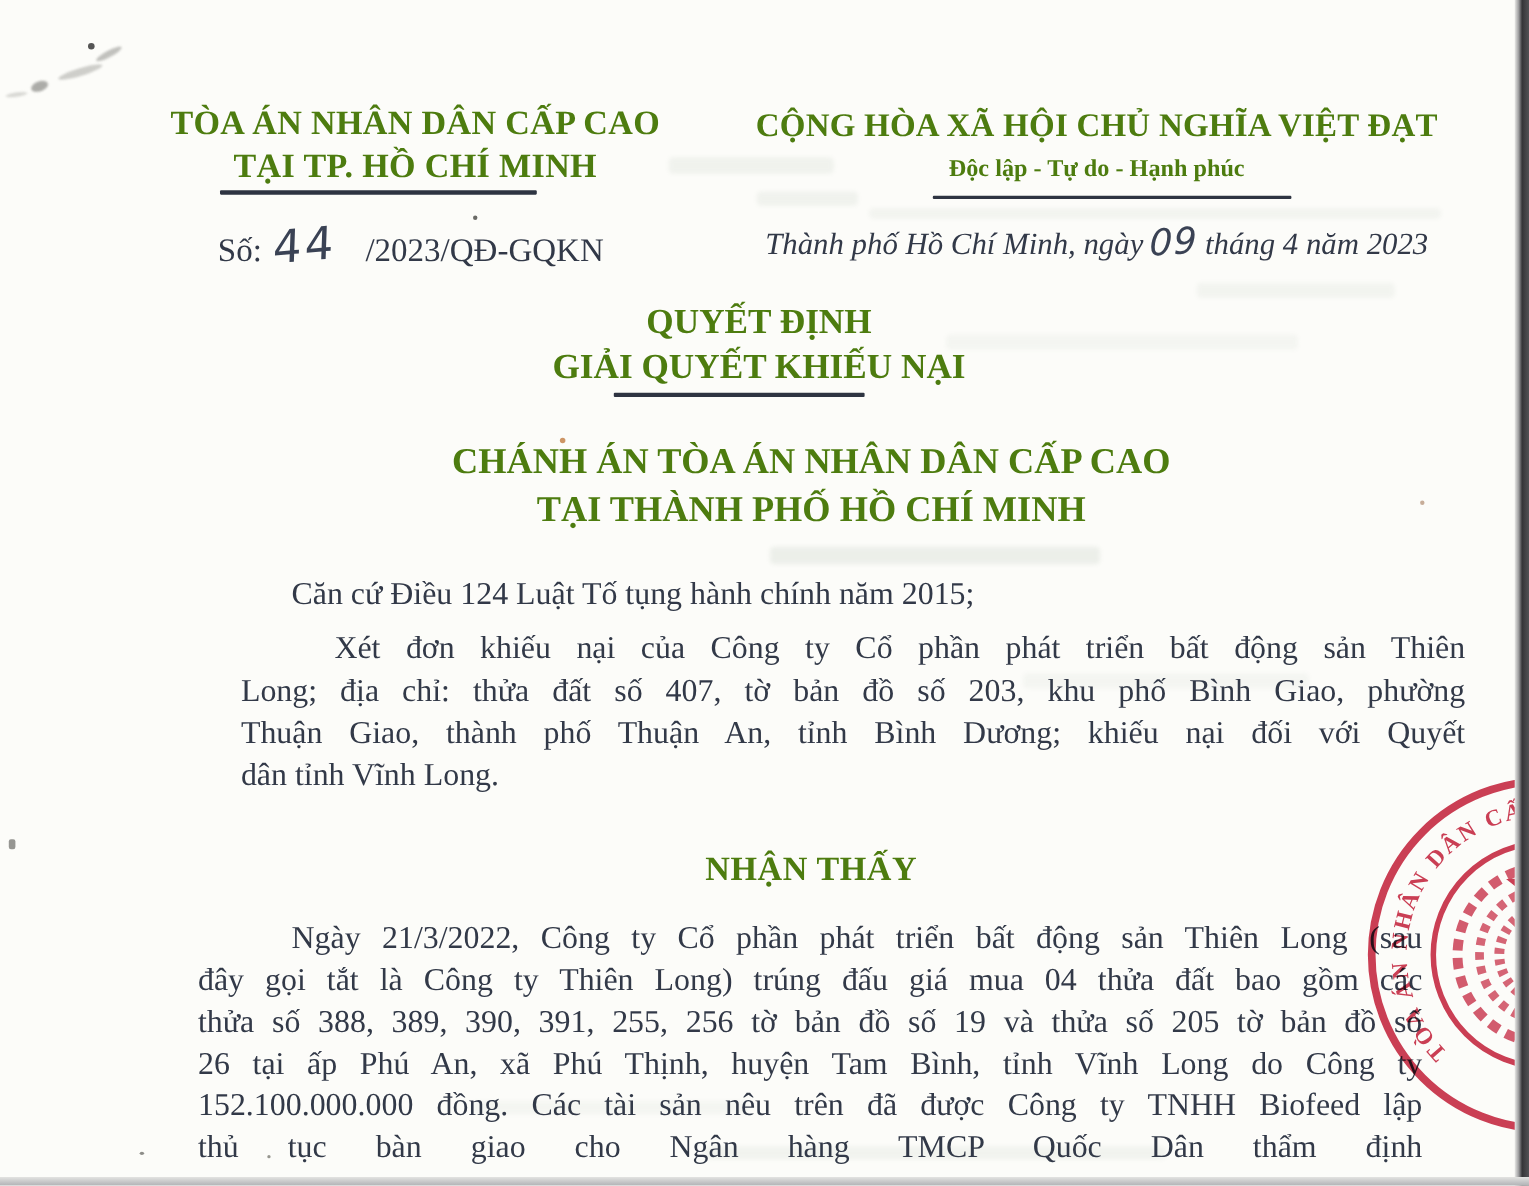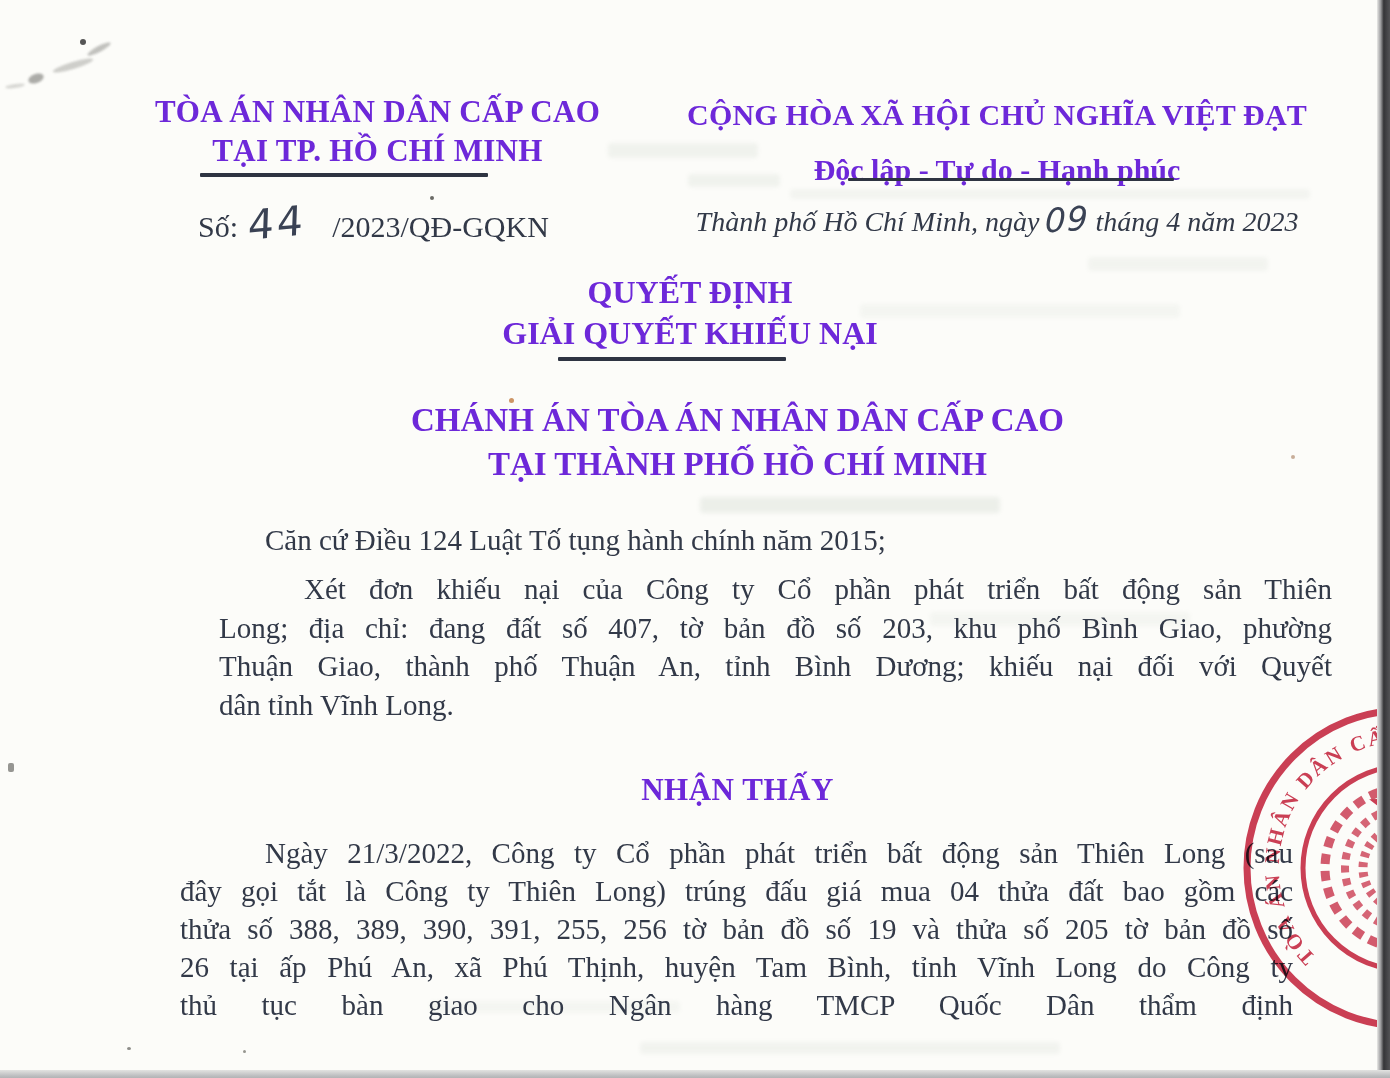--- a/index.html
+++ b/index.html
@@ -4,26 +4,26 @@
 <style>
   html,body{margin:0;padding:0;}
   .page{
     position:relative;width:1390px;height:1078px;overflow:hidden;
     background:#fcfcf9;
     font-family:"Liberation Serif","DejaVu Serif",serif;
     color:#323948;
   }
   .abs{position:absolute;}
   .ctr{text-align:center;}
-  .b{font-weight:bold;color:#6d28d9;font-family:Liberation Serif, serif;}
+  .b{font-weight:bold;color:#4d7c0f;font-family:Liberation Serif, serif;}
   .rule{position:absolute;background:#2e3442;border-radius:1px;}
   
   .hdrL{left:145px;top:92px;width:465px;font-size:31px;line-height:39px;letter-spacing:.3px;}
   .hdrR1{left:652px;top:98px;width:690px;font-size:30px;line-height:34px;letter-spacing:.2px;}
-  .hdrR2{left:652px;top:153px;width:690px;font-size:30px;line-height:34px;}
+  .hdrR2{left:652px;top:136px;width:690px;font-size:22px;line-height:34px;}
   .dateline{left:652px;top:200px;width:690px;font-size:28px;font-style:italic;}
   .soline{left:198px;top:199px;font-size:30px;white-space:nowrap;}
   .hand{font-family:"DejaVu Sans",sans-serif;color:#3a4254;display:inline-block;}
   .hand44{font-size:41px;transform:rotate(-5deg) skewX(-7deg);margin:0 26px 0 10px;letter-spacing:3px;}
   .hand09{font-size:33px;transform:rotate(-4deg) skewX(-5deg);margin:0 6px;letter-spacing:1px;}
   
   .title1{left:180px;top:274px;width:1020px;font-size:32px;}
   .title2{left:180px;top:315px;width:1020px;font-size:32px;}
   .sub1{left:180px;top:402px;width:1115px;font-size:33px;}
   .sub2{left:180px;top:446px;width:1115px;font-size:33px;}
@@ -93,32 +93,33 @@
 
   <div class="abs ctr b sub1">CHÁNH ÁN TÒA ÁN NHÂN DÂN CẤP CAO</div>
   <div class="abs ctr b sub2">TẠI THÀNH PHỐ HỒ CHÍ MINH</div>
 
   <div class="para" style="top:521px;">
     <div class="ln ind">Căn cứ Điều 124 Luật Tố tụng hành chính năm 2015;</div>
   </div>
 
   <div class="para" style="top:570px;margin-left:39px;">
     <div class="ln j ind">Xét đơn khiếu nại của Công ty Cổ phần phát triển bất động sản Thiên</div>
-    <div class="ln j">Long; địa chỉ: đang đất số 407, tờ bản đồ số 203, khu phố Bình Giao, phường</div>
+    <div class="ln j">Long; địa chỉ: thửa đất số 407, tờ bản đồ số 203, khu phố Bình Giao, phường</div>
     <div class="ln j">Thuận Giao, thành phố Thuận An, tỉnh Bình Dương; khiếu nại đối với Quyết</div>
     <div class="ln">dân tỉnh Vĩnh Long.</div>
   </div>
 
   <div class="abs ctr b nhanthay">NHẬN THẤY</div>
 
   <div class="para p3" style="top:834px;">
     <div class="ln j ind">Ngày 21/3/2022, Công ty Cổ phần phát triển bất động sản Thiên Long (sau</div>
     <div class="ln j">đây gọi tắt là Công ty Thiên Long) trúng đấu giá mua 04 thửa đất bao gồm các</div>
     <div class="ln j">thửa số 388, 389, 390, 391, 255, 256 tờ bản đồ số 19 và thửa số 205 tờ bản đồ số</div>
     <div class="ln j">26 tại ấp Phú An, xã Phú Thịnh, huyện Tam Bình, tỉnh Vĩnh Long do Công ty</div>
+    <div class="ln j">152.100.000.000 đồng. Các tài sản nêu trên đã được Công ty TNHH Biofeed lập</div>
     <div class="ln j">thủ tục bàn giao cho Ngân hàng TMCP Quốc Dân thẩm định</div>
   </div>
 
   <svg class="stamp" width="165" height="350" viewBox="1225 693 165 350">
     <g fill="none" stroke="#c93049">
       <circle cx="1405" cy="868" r="158" stroke-width="7"></circle>
       <circle cx="1405" cy="868" r="102" stroke-width="5"></circle>
       <circle cx="1405" cy="868" r="80" stroke-width="9" stroke-dasharray="10 7" opacity=".85"></circle>
       <circle cx="1405" cy="868" r="60" stroke-width="8" stroke-dasharray="7 6" opacity=".8" transform="rotate(14 1405 868)"></circle>
       <circle cx="1405" cy="868" r="42" stroke-width="9" stroke-dasharray="5 5" opacity=".8" transform="rotate(-10 1405 868)"></circle>

